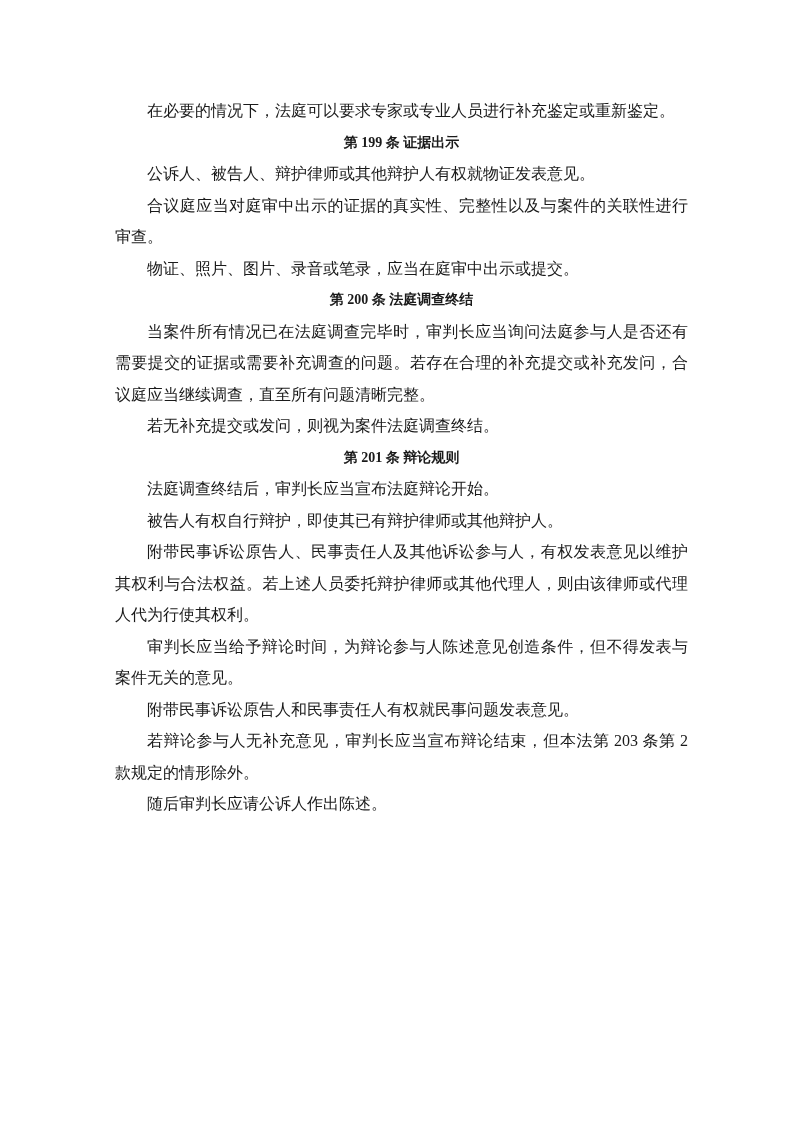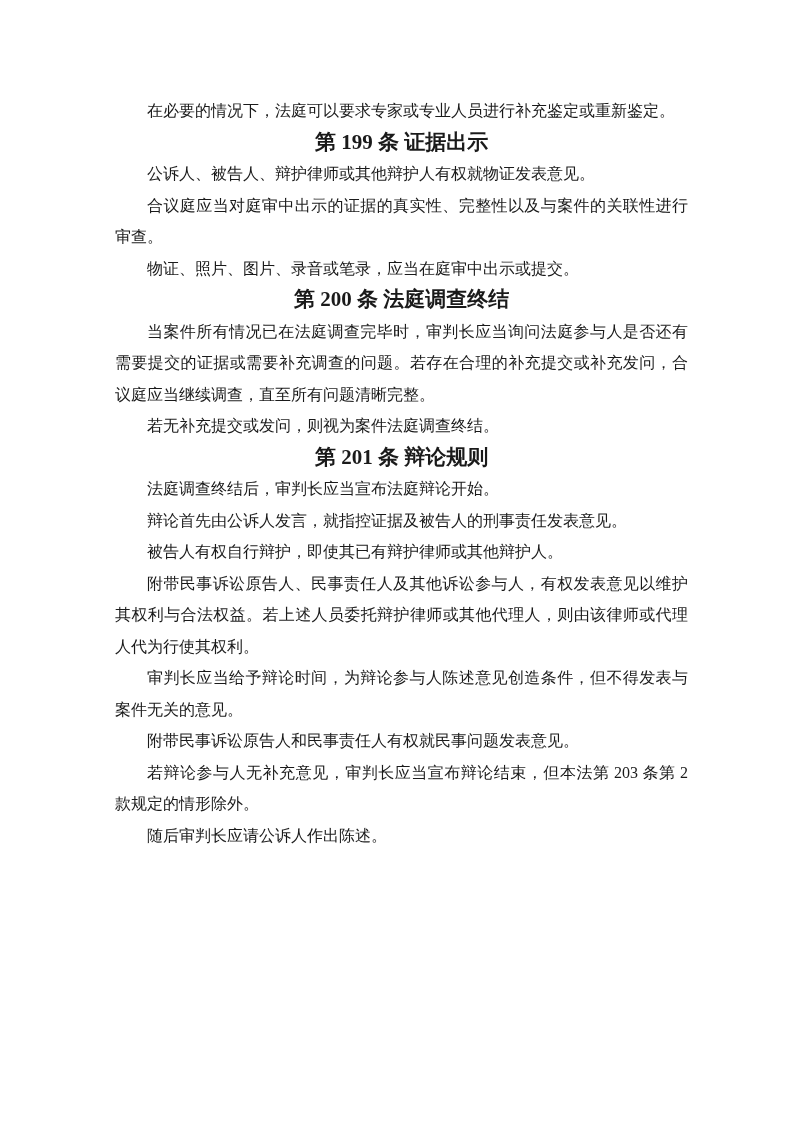--- a/index.html
+++ b/index.html
@@ -24,21 +24,21 @@
     font-size: 16px;
     line-height: 31.5px;
   }
   .para {
     margin: 0;
     text-align: justify;
     text-indent: 32px;
   }
   .art-heading, .chapter-heading {
     margin: 0;
-    font-size: 21px;
+    font-size: 14px;
     font-weight: 700;
     text-align: center;
     line-height: 31.5px;
   }
   .chapter-heading {
     margin-top: 31.5px;
   }
   .footer {
     position: absolute;
     left: 0;
@@ -57,21 +57,20 @@
     <p class="para">在必要的情况下，法庭可以要求专家或专业人员进行补充鉴定或重新鉴定。</p>
     <h2 class="art-heading">第 199 条 证据出示</h2>
     <p class="para">公诉人、被告人、辩护律师或其他辩护人有权就物证发表意见。</p>
     <p class="para">合议庭应当对庭审中出示的证据的真实性、完整性以及与案件的关联性进行审查。</p>
     <p class="para">物证、照片、图片、录音或笔录，应当在庭审中出示或提交。</p>
     <h2 class="art-heading">第 200 条 法庭调查终结</h2>
     <p class="para">当案件所有情况已在法庭调查完毕时，审判长应当询问法庭参与人是否还有需要提交的证据或需要补充调查的问题。若存在合理的补充提交或补充发问，合议庭应当继续调查，直至所有问题清晰完整。</p>
     <p class="para">若无补充提交或发问，则视为案件法庭调查终结。</p>
     <h2 class="art-heading">第 201 条 辩论规则</h2>
     <p class="para">法庭调查终结后，审判长应当宣布法庭辩论开始。</p>
-    <p class="para">辩论首先由公诉人发言，就指控证据及被告人的刑事责任发表意见。</p>
     <p class="para">被告人有权自行辩护，即使其已有辩护律师或其他辩护人。</p>
     <p class="para">附带民事诉讼原告人、民事责任人及其他诉讼参与人，有权发表意见以维护其权利与合法权益。若上述人员委托辩护律师或其他代理人，则由该律师或代理人代为行使其权利。</p>
     <p class="para">审判长应当给予辩论时间，为辩论参与人陈述意见创造条件，但不得发表与案件无关的意见。</p>
     <p class="para">附带民事诉讼原告人和民事责任人有权就民事问题发表意见。</p>
     <p class="para">若辩论参与人无补充意见，审判长应当宣布辩论结束，但本法第 203 条第 2 款规定的情形除外。</p>
     <p class="para">随后审判长应请公诉人作出陈述。</p>
   </main>
   <footer class="footer">
     <span>64</span>
   </footer>

